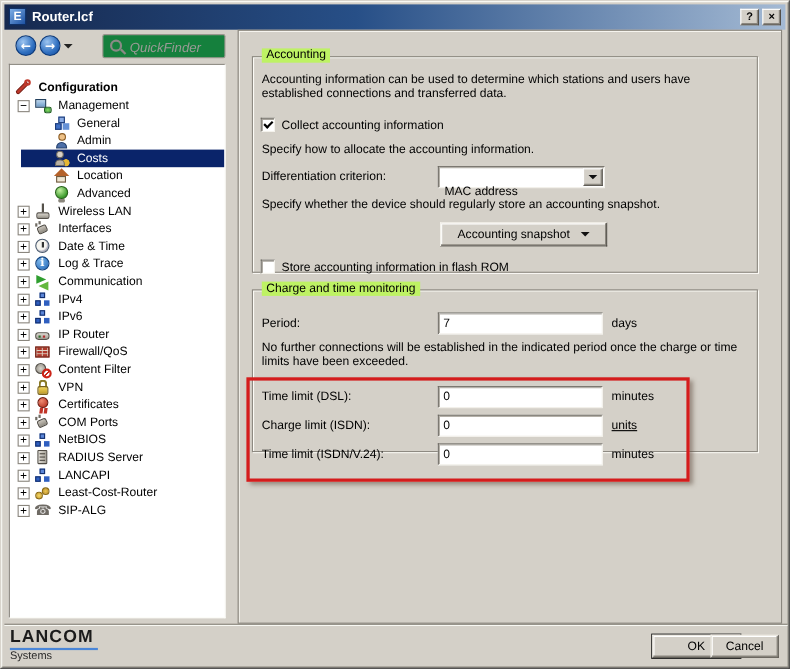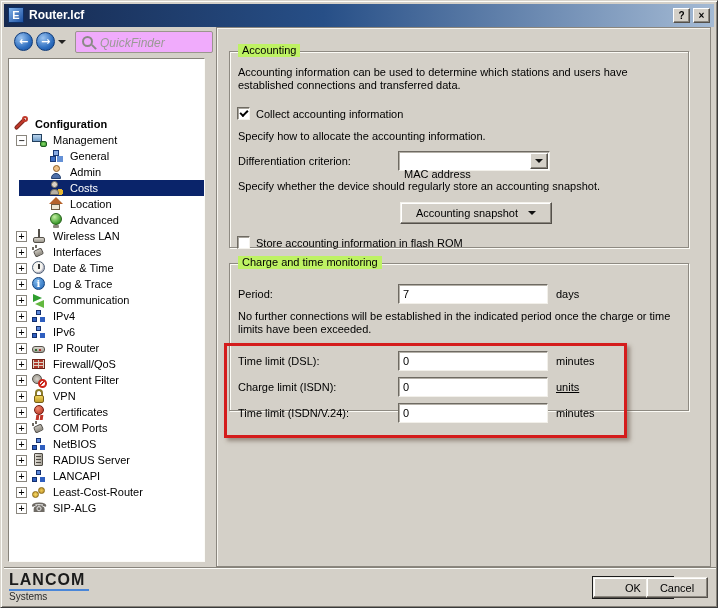--- a/index.html
+++ b/index.html
@@ -29,31 +29,31 @@
   
   .navbtn{position:absolute;top:31px;width:19px;height:19px;border-radius:50%;
     background:radial-gradient(circle at 35% 30%,#9cc4f0,#2f6fc0 60%,#134a9a);
     border:1px solid #0d3a7a;box-sizing:border-box;}
   .navbtn::after{position:absolute;left:0;top:1px;width:17px;text-align:center;
     color:#fff;font:bold 11px/16px "DejaVu Sans",sans-serif;}
   .backbtn{left:13px;}  .backbtn::after{content:"\2190";}
   .fwdbtn{left:35px;}   .fwdbtn::after{content:"\2192";}
   .navdrop{position:absolute;left:57px;top:39px;width:0;height:0;
     border-left:4px solid transparent;border-right:4px solid transparent;border-top:4px solid #222;}
-  .searchbox{position:absolute;left:74px;top:30px;width:138px;height:22px;
-    background:#f0abfc;border:1px solid #9a968e;border-radius:2px;box-sizing:border-box;}
+  .searchbox{position:absolute;left:92px;top:30px;width:112px;height:22px;
+    background:#15803d;border:1px solid #9a968e;border-radius:2px;box-sizing:border-box;}
   .searchbox input{position:absolute;left:22px;top:1px;width:96px;height:18px;border:none;outline:none;
     font:12px "Liberation Sans",sans-serif;background:transparent;}
   .searchbox input::placeholder{color:#9a9a96;font-style:italic;}
   .mag{position:absolute;left:6px;top:4px;width:7px;height:7px;border:2px solid #8a8a86;border-radius:50%;}
   .mag::after{content:"";position:absolute;left:7px;top:8px;width:6px;height:2px;background:#8a8a86;transform:rotate(45deg);}
   
   #treepanel{position:absolute;left:7px;top:57px;width:197px;height:504px;background:#fff;
     border:1px solid;border-color:#87837b #fcfcf8 #fcfcf8 #87837b;box-sizing:border-box;overflow:hidden;}
-  #tree{padding-top:13px;margin-top:44px;}
+  #tree{padding-top:13px;}
   .trow{height:16px;display:flex;align-items:center;white-space:nowrap;}
   .trow.lvl0{padding-left:4px;}
   .trow.lvl1{padding-left:7px;}
   .trow.lvl2{padding-left:39px;}
   .trow.bold .tlabel{font-weight:bold;}
   .trow.sel{background:linear-gradient(90deg,#fff 0 10px,#0a246a 10px);}
   .trow.sel .tlabel{color:#fff;}
   .tlabel{padding:1px 3px;}
   .expand{width:11px;height:11px;flex:0 0 11px;box-sizing:border-box;border:1px solid #8a867e;background:#fff;
     font:10px/9px "DejaVu Sans Mono",monospace;text-align:center;margin-right:4px;color:#000;}

